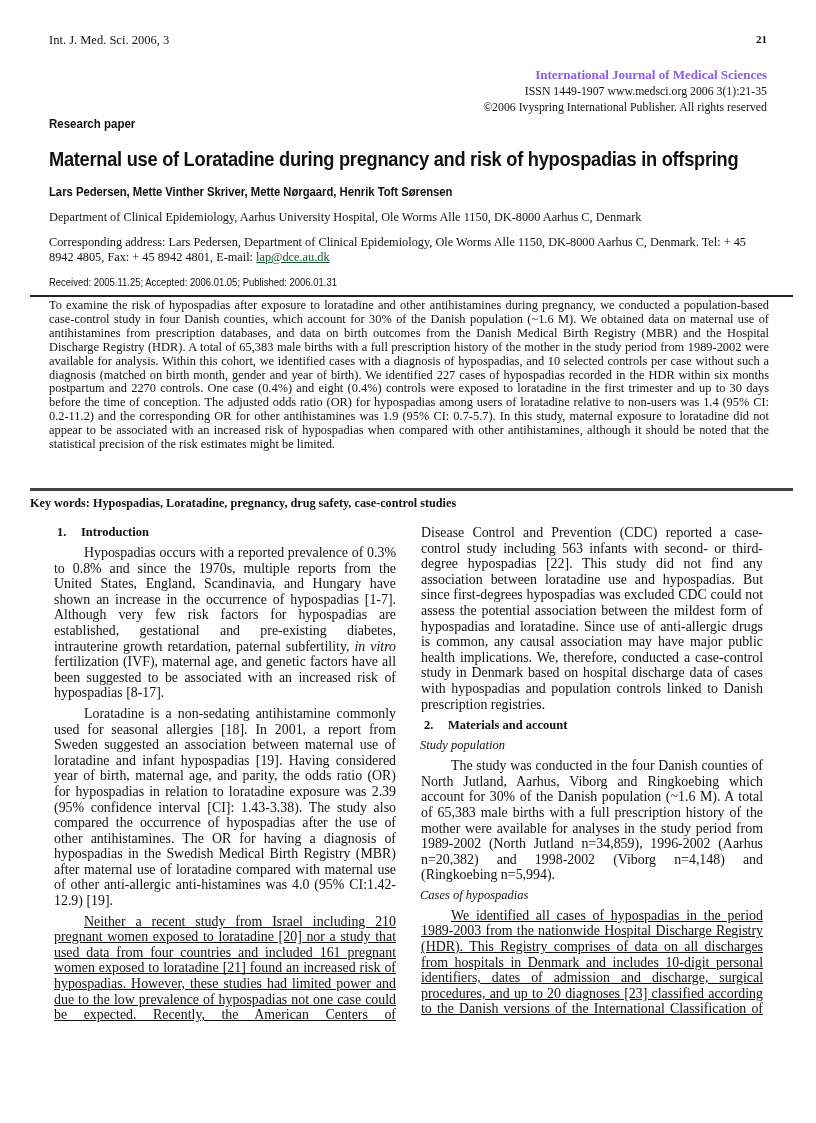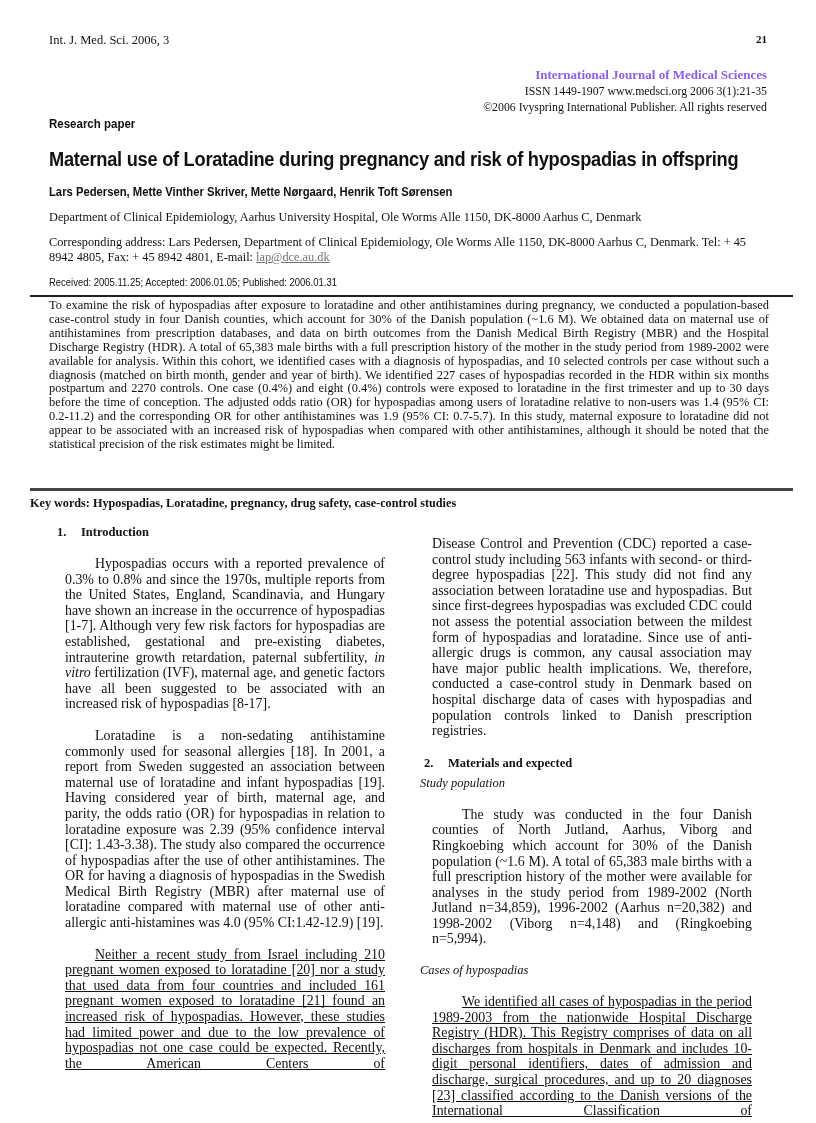--- a/index.html
+++ b/index.html
@@ -9,31 +9,31 @@
   .abs { position: absolute; }
   #running-head { left: 49px; top: 33px; font-size: 12.5px; }
   #page-number { right: 49px; top: 33px; font-size: 11px; font-weight: bold; }
   #journal-block { right: 49px; top: 67px; text-align: right; font-size: 11.8px; line-height: 16px; }
   #journal-name { color: #8b5cf6; font-weight: bold; font-size: 13px; }
   #section-label { left: 49px; top: 117px; font-size: 12.5px; font-weight: bold; transform: scaleX(0.92); transform-origin: left; }
   #title { left: 49px; top: 147px; font-size: 20.5px; font-weight: bold; letter-spacing: -0.3px; transform: scaleX(0.89); transform-origin: left; white-space: nowrap; }
   #authors { left: 49px; top: 185px; font-size: 12.5px; font-weight: bold; transform: scaleX(0.9); transform-origin: left; white-space: nowrap; }
   #affiliation { left: 49px; top: 210px; font-size: 12.3px; white-space: nowrap; }
   #corresponding { left: 49px; top: 235px; width: 722px; font-size: 12.3px; line-height: 15px; }
-  #corresponding a { color: #737373; text-decoration: underline; }
+  #corresponding a { color: #14532d; text-decoration: underline; }
   #received { left: 49px; top: 277px; font-size: 10.3px; transform: scaleX(0.92); transform-origin: left; white-space: nowrap; }
   .rule { left: 30px; width: 763px; background: #222; }
   #rule-top { top: 295px; height: 2px; }
   #abstract { left: 49px; top: 299px; width: 720px; font-size: 12.4px; line-height: 13.9px; text-align: justify; }
   #rule-bottom { top: 488px; height: 2.5px; background: #444; }
   #keywords { left: 30px; top: 496px; font-size: 12.2px; white-space: nowrap; font-weight: bold; }
   .col { font-size: 13.9px; line-height: 15.6px; text-align: justify; }
   #col-left { left: 49px; top: 524px; width: 352px; }
   #col-right { left: 416px; top: 520px; width: 352px; }
-  .col p { margin: 16px; }
+  .col p { margin: 5px; }
   .col .indent { text-indent: 30px; }
   .heading { font-weight: bold; font-size: 12.5px; margin: 0 0 3px 8px; line-height: 16px; }
   .heading .num { display: inline-block; width: 24px; }
   .subheading { font-style: italic; font-size: 12.5px; margin: 5px 0 4px 4px; line-height: 15px; }
   .last-line-justify { text-align-last: justify; text-decoration: underline; }
 </style>
 </head>
 <body>
 
 <div class="abs serif" id="running-head">Int. J. Med. Sci. 2006, 3</div>
@@ -61,18 +61,18 @@
 
 <div class="abs serif col" id="col-left">
   <div class="heading"><span class="num">1.</span><span>Introduction</span></div>
   <p class="indent"><span>Hypospadias occurs with a reported prevalence of 0.3% to 0.8% and since the 1970s, multiple reports from the United States, England, Scandinavia, and Hungary have shown an increase in the occurrence of hypospadias [1-7]. Although very few risk factors for hypospadias are established, gestational and pre-existing diabetes, intrauterine growth retardation, paternal subfertility, </span><i>in vitro</i><span> fertilization (IVF), maternal age, and genetic factors have all been suggested to be associated with an increased risk of hypospadias [8-17].</span></p>
   <p class="indent">Loratadine is a non-sedating antihistamine commonly used for seasonal allergies [18]. In 2001, a report from Sweden suggested an association between maternal use of loratadine and infant hypospadias [19]. Having considered year of birth, maternal age, and parity, the odds ratio (OR) for hypospadias in relation to loratadine exposure was 2.39 (95% confidence interval [CI]: 1.43-3.38). The study also compared the occurrence of hypospadias after the use of other antihistamines. The OR for having a diagnosis of hypospadias in the Swedish Medical Birth Registry (MBR) after maternal use of loratadine compared with maternal use of other anti-allergic anti-histamines was 4.0 (95% CI:1.42-12.9) [19].</p>
   <p class="indent last-line-justify">Neither a recent study from Israel including 210 pregnant women exposed to loratadine [20] nor a study that used data from four countries and included 161 pregnant women exposed to loratadine [21] found an increased risk of hypospadias. However, these studies had limited power and due to the low prevalence of hypospadias not one case could be expected. Recently, the American Centers of</p>
 </div>
 
 <div class="abs serif col" id="col-right">
   <p>Disease Control and Prevention (CDC) reported a case-control study including 563 infants with second- or third-degree hypospadias [22]. This study did not find any association between loratadine use and hypospadias. But since first-degrees hypospadias was excluded CDC could not assess the potential association between the mildest form of hypospadias and loratadine. Since use of anti-allergic drugs is common, any causal association may have major public health implications. We, therefore, conducted a case-control study in Denmark based on hospital discharge data of cases with hypospadias and population controls linked to Danish prescription registries.</p>
-  <div class="heading" style="margin-top:4px;"><span class="num">2.</span><span>Materials and expected</span></div>
+  <div class="heading" style="margin-top:4px;"><span class="num">2.</span><span>Materials and account</span></div>
   <div class="subheading">Study population</div>
   <p class="indent">The study was conducted in the four Danish counties of North Jutland, Aarhus, Viborg and Ringkoebing which account for 30% of the Danish population (~1.6 M). A total of 65,383 male births with a full prescription history of the mother were available for analyses in the study period from 1989-2002 (North Jutland n=34,859), 1996-2002 (Aarhus n=20,382) and 1998-2002 (Viborg n=4,148) and (Ringkoebing n=5,994).</p>
   <div class="subheading">Cases of hypospadias</div>
   <p class="indent last-line-justify">We identified all cases of hypospadias in the period 1989-2003 from the nationwide Hospital Discharge Registry (HDR). This Registry comprises of data on all discharges from hospitals in Denmark and includes 10-digit personal identifiers, dates of admission and discharge, surgical procedures, and up to 20 diagnoses [23] classified according to the Danish versions of the International Classification of</p>
 </div>
 
 </body></html>

